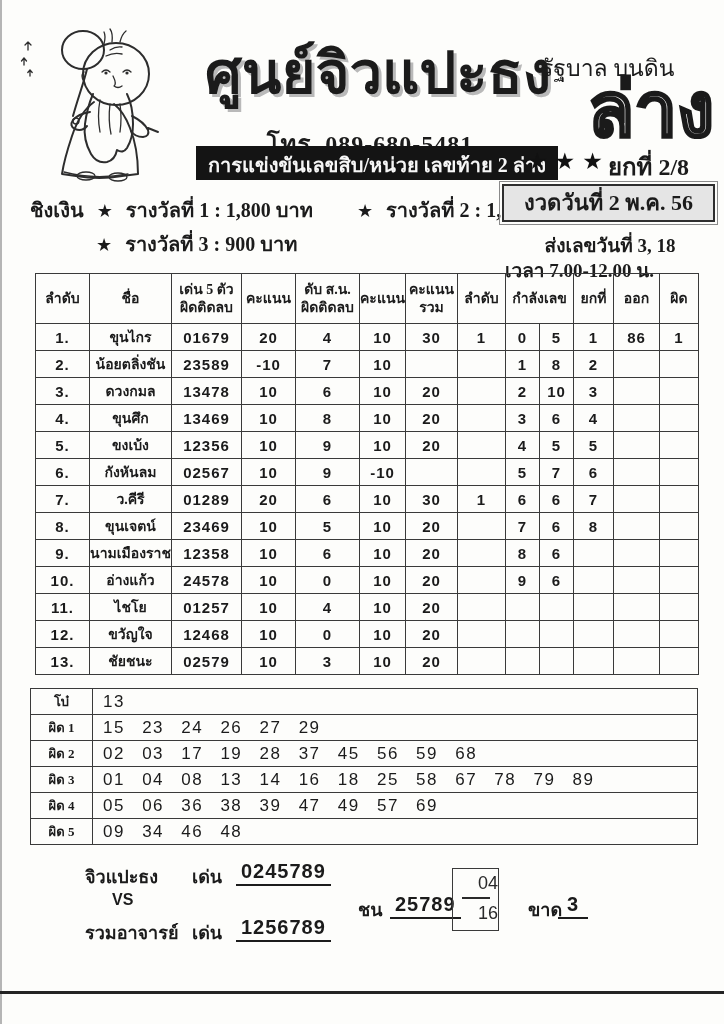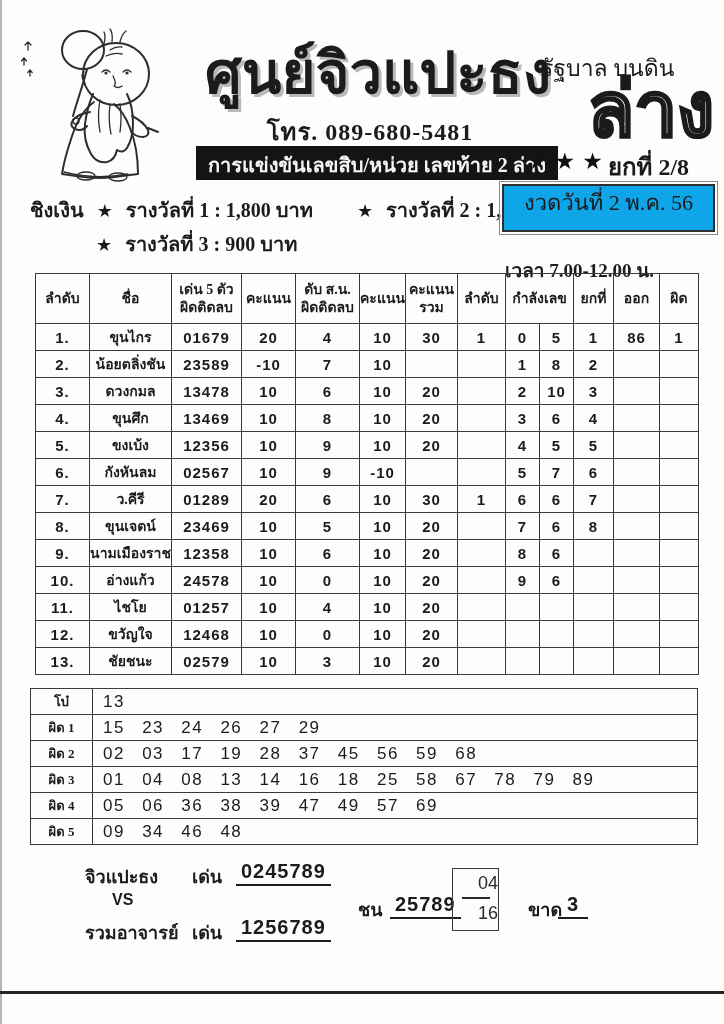--- a/index.html
+++ b/index.html
@@ -12,21 +12,21 @@
   .edge-line { position:absolute; left:0; top:0; width:2px; height:1024px; background:#b5b5b5; }
   .bottom-rule { position:absolute; left:0; top:991px; width:724px; height:3px; background:#242424; }
 
   
   .mascot { position:absolute; left:20px; top:20px; width:150px; height:162px; }
   .title {
     position:absolute; left:182px; top:44px; width:392px; text-align:center;
     font-size:58px; font-weight:bold; line-height:1.05; white-space:nowrap;
     text-shadow:3px 3px 0 #b9b9b9;
   }
-  .phone { position:absolute; left:200px; top:112px; width:340px; text-align:center;
+  .phone { position:absolute; left:200px; top:124px; width:340px; text-align:center;
     font-size:24px; font-weight:bold; letter-spacing:1px; }
   .gov { position:absolute; left:541px; top:50px; width:180px; font-size:23px; font-weight:normal; white-space:nowrap; }
   .big-word {
     position:absolute; left:586px; top:72px; width:130px; text-align:center;
     font-size:76px; font-weight:bold; line-height:1; color:#ffffff;
     -webkit-text-stroke:3px #1a1a1a; text-shadow:0 0 1px #1a1a1a;
   }
   .banner {
     position:absolute; left:196px; top:146px; height:34px; padding:3px 12px 5px;
     background:#141414; color:#f6f6f6; font-size:20px; font-weight:bold; white-space:nowrap;
@@ -34,23 +34,23 @@
   .hdr-stars { position:absolute; left:527px; top:148px; font-size:23px; letter-spacing:7px;
     font-family:"DejaVu Sans", sans-serif; color:#111; }
   .round { position:absolute; left:608px; top:147px; font-size:24px; font-weight:bold; white-space:nowrap; }
 
   
   .prize-line1 { position:absolute; left:30px; top:194px; font-size:20px; font-weight:bold; white-space:nowrap; }
   .prize-line2 { position:absolute; left:88px; top:228px; font-size:20px; font-weight:bold; white-space:nowrap; }
   .star-glyph { font-family:"DejaVu Sans", sans-serif; font-size:18px; padding:0 8px; }
   .prize-line1 .gap { display:inline-block; width:26px; }
   .draw-box {
-    position:absolute; left:502px; top:184px; width:213px; height:48px;
+    position:absolute; left:502px; top:184px; width:213px; height:38px;
     border:2px solid #2e2e2e; outline:1px solid #8a8a8a; outline-offset:2px;
-    text-align:center; font-size:22px; font-weight:normal; line-height:34px; background:#0ea5e9;
+    text-align:center; font-size:22px; font-weight:bold; line-height:34px; background:#e5e5e5;
   }
   .send-date { position:absolute; left:505px; top:230px; width:210px; text-align:center; font-size:19px; font-weight:bold; }
   .send-time { position:absolute; left:505px; top:255px; width:210px; text-align:left; font-size:19px; font-weight:bold; }
 
   
   table { border-collapse:collapse; table-layout:fixed; }
   #main-table { position:absolute; left:35px; top:273px; width:663px; }
   #main-table th, #main-table td { border:1.6px solid #3a3a3a; overflow:hidden; }
   #main-table th { height:50px; font-size:14px; font-weight:bold; text-align:center; line-height:1.25; }
   #main-table td { height:27px; text-align:center; font-size:15px; font-weight:bold;
@@ -140,20 +140,21 @@
     <span class="gap"></span>
     <span class="star-glyph">★</span>
     <span>รางวัลที่ 2 :  1,200 บาท</span>
   </div>
   <div class="prize-line2">
     <span class="star-glyph">★</span>
     <span>รางวัลที่ 3 :  900 บาท</span>
   </div>
 
   <div class="draw-box">งวดวันที่ 2 พ.ค. 56</div>
+  <div class="send-date">ส่งเลขวันที่ 3, 18</div>
   <div class="send-time">เวลา 7.00-12.00 น.</div>
 
   <table id="main-table">
     <colgroup>
       <col style="width:54px">
         <col style="width:82px">
         <col style="width:70px">
         <col style="width:54px">
       <col style="width:64px">
         <col style="width:46px">

